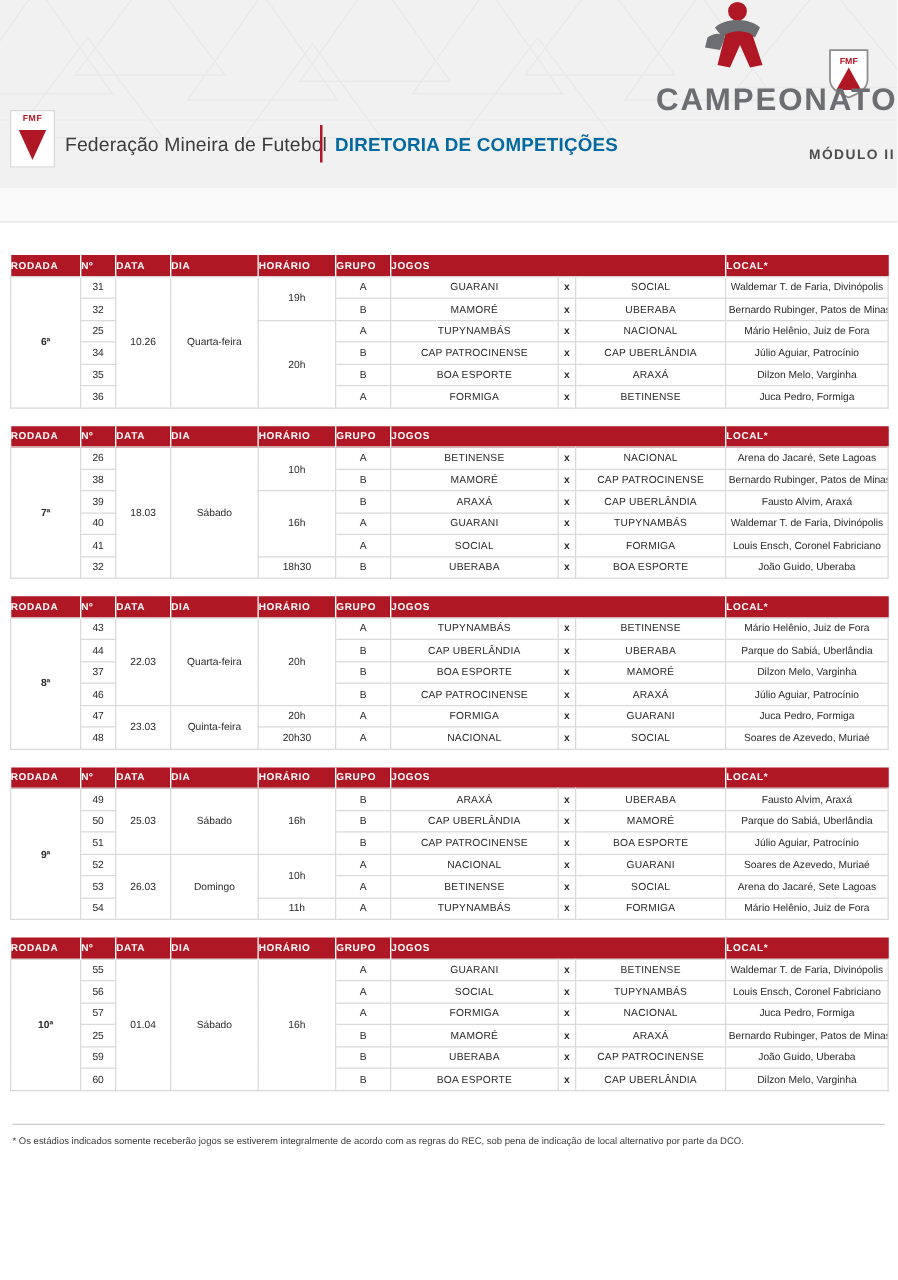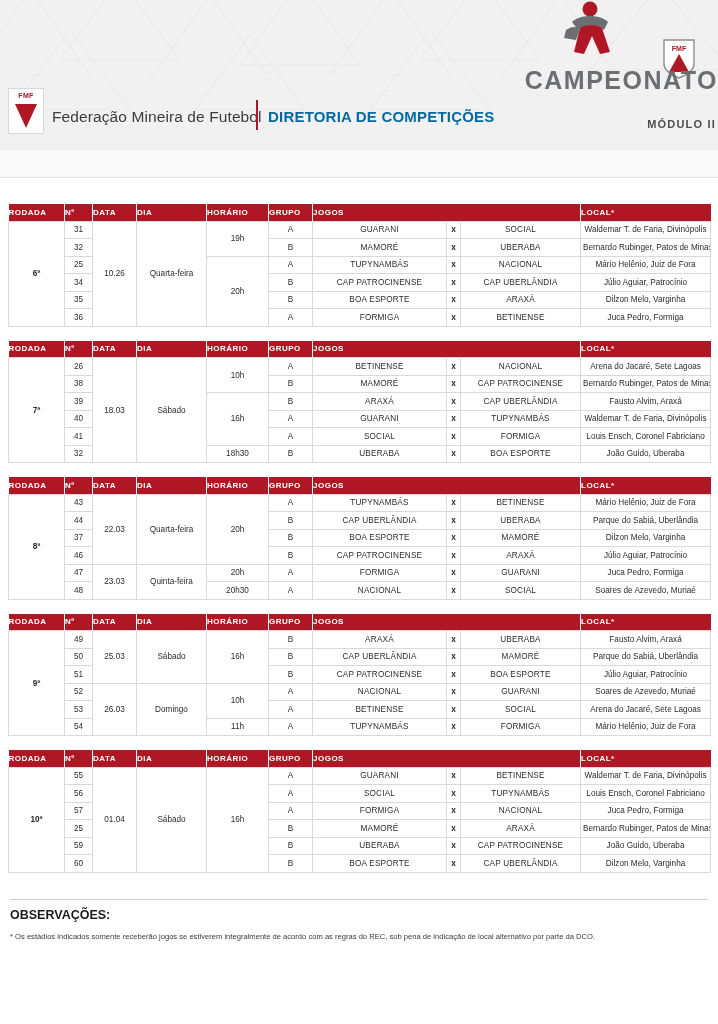--- a/index.html
+++ b/index.html
@@ -691,17 +691,16 @@
             <td class="xcell">x</td>
             <td class="team">CAP UBERLÂNDIA</td>
             <td class="local">Dilzon Melo, Varginha</td>
           </tr>
         </tbody>
       </table>
     </div>
 
   <div class="footer">
     <hr>
-    <div class="obs-title">OBSERVAÇÕES:</div>
     <div class="obs-note">* Os estádios indicados somente receberão jogos se estiverem integralmente de acordo com as regras do REC, sob pena de indicação de local alternativo por parte da DCO.</div>
   </div>
 
 </div>
 
 </body></html>

